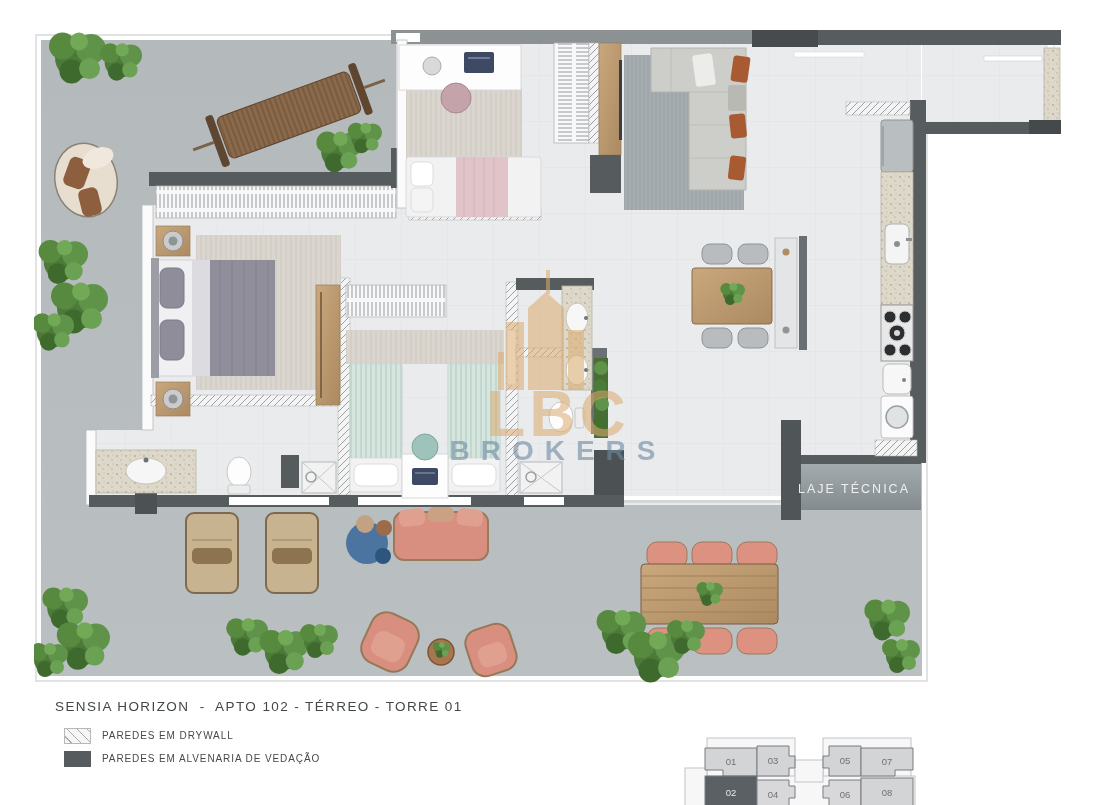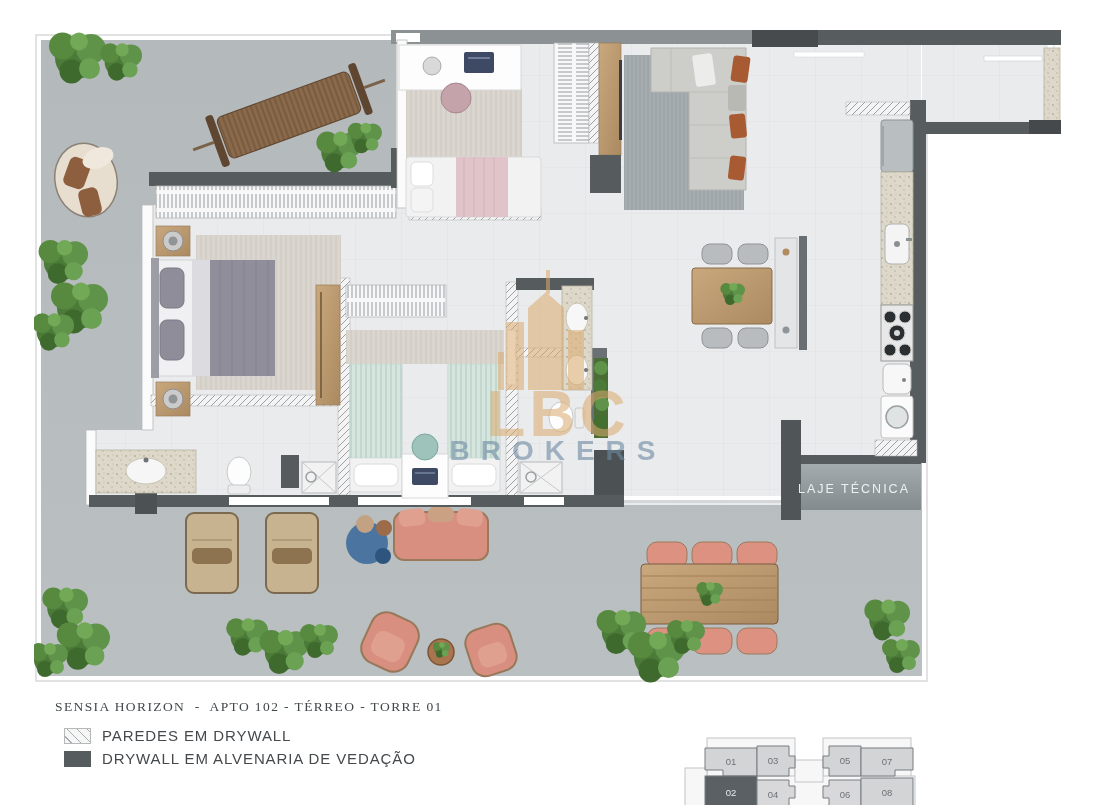--- a/index.html
+++ b/index.html
@@ -1,26 +1,26 @@
 <!DOCTYPE html>
 <html><head>
 <meta charset="utf-8">
 <style>
   html,body{margin:0;padding:0;}
   body{width:1093px;height:805px;position:relative;overflow:hidden;background:#ffffff;
        font-family:"Liberation Sans", sans-serif;}
   .plan-wrap{position:absolute;left:34px;top:30px;width:1029px;height:655px;}
   .caption{position:absolute;left:55px;top:699px;font-size:13.5px;letter-spacing:1.4px;
-           color:#42474a;font-weight:500;white-space:pre;font-family:Liberation Serif, serif;}
+           color:#42474a;font-weight:500;white-space:pre;}
   .legend{position:absolute;left:64px;top:727px;}
   .legend-row{display:flex;align-items:center;height:17px;margin-bottom:6px;}
   .swatch{width:27px;height:16px;margin-right:11px;border:1px solid #b6b8ba;box-sizing:border-box;}
   .swatch-hatch{background:repeating-linear-gradient(45deg,#f6f6f6 0 4px,#a7acae 4px 5px,#f6f6f6 5px 7px);}
   .swatch-solid{background:#565b5e;border-color:#565b5e;}
-  .legend-label{font-size:15px;letter-spacing:0.9px;color:#45494c;}
+  .legend-label{font-size:10px;letter-spacing:0.9px;color:#45494c;}
   .keyplan{position:absolute;left:683px;top:730px;width:252px;height:92px;}
   .kp-num{font-size:9.5px;fill:#6e7275;}
   .kp-num-hl{fill:#e9eaeb;}
   svg text{font-family:"Liberation Sans", sans-serif;}
 </style>
 </head>
 <body>
 
 <div class="plan-wrap">
 <svg width="1029" height="655" viewBox="0 0 1029 655">
@@ -400,21 +400,21 @@
 
 <div class="caption">SENSIA HORIZON  -  APTO 102 - TÉRREO - TORRE 01</div>
 
 <div class="legend">
   <div class="legend-row">
     <span class="swatch swatch-hatch"></span>
     <span class="legend-label">PAREDES EM DRYWALL</span>
   </div>
   <div class="legend-row">
     <span class="swatch swatch-solid"></span>
-    <span class="legend-label">DRYWALL EM ALVENARIA DE VEDAÇÃO</span>
+    <span class="legend-label">PAREDES EM ALVENARIA DE VEDAÇÃO</span>
   </div>
 </div>
 
 <div class="keyplan">
 <svg width="252" height="92" viewBox="0 0 252 92">
   <g fill="#f7f7f8" stroke="#c3c4c6" stroke-width="1">
     <rect x="24" y="8" width="88" height="40"></rect>
     <rect x="140" y="8" width="88" height="40"></rect>
     <rect x="10" y="46" width="222" height="40"></rect>
     <rect x="2" y="38" width="22" height="40"></rect>

